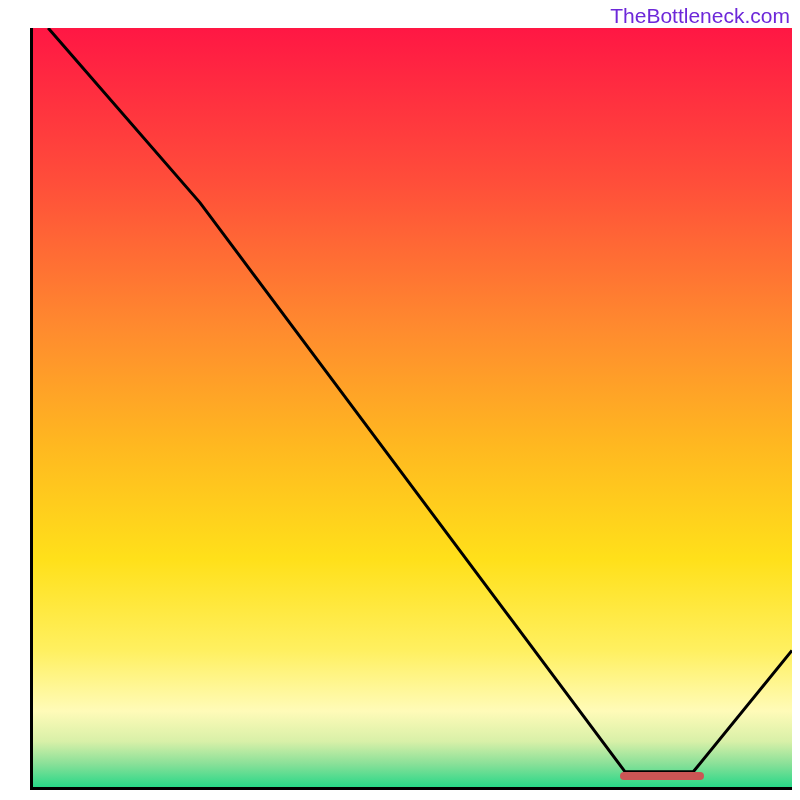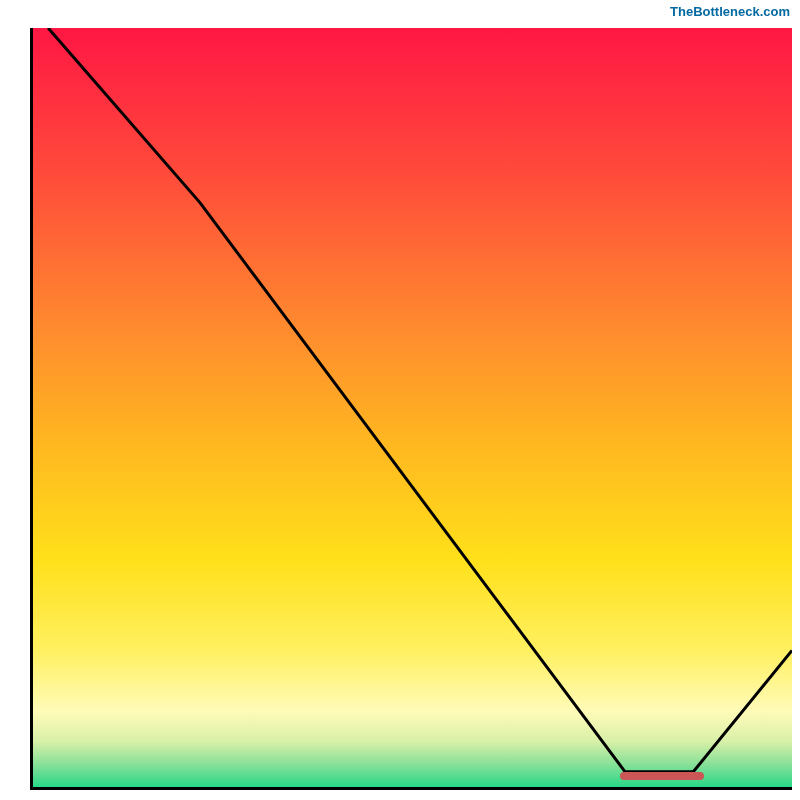--- a/index.html
+++ b/index.html
@@ -12,23 +12,23 @@
       height: 800px;
       background: #ffffff;
       font-family: Arial, sans-serif;
       position: relative;
       overflow: hidden;
     }
     .watermark {
       position: absolute;
       top: 4px;
       right: 10px;
-      color: #0369a1;
-      font-size: 13px;
-      font-weight: bold;
+      color: #6d28d9;
+      font-size: 21px;
+      font-weight: normal;
       z-index: 10;
     }
     .chart-container {
       position: absolute;
       left: 30px;
       top: 28px;
       width: 762px;
       height: 762px;
       border-left: 3px solid #000;
       border-bottom: 3px solid #000;

